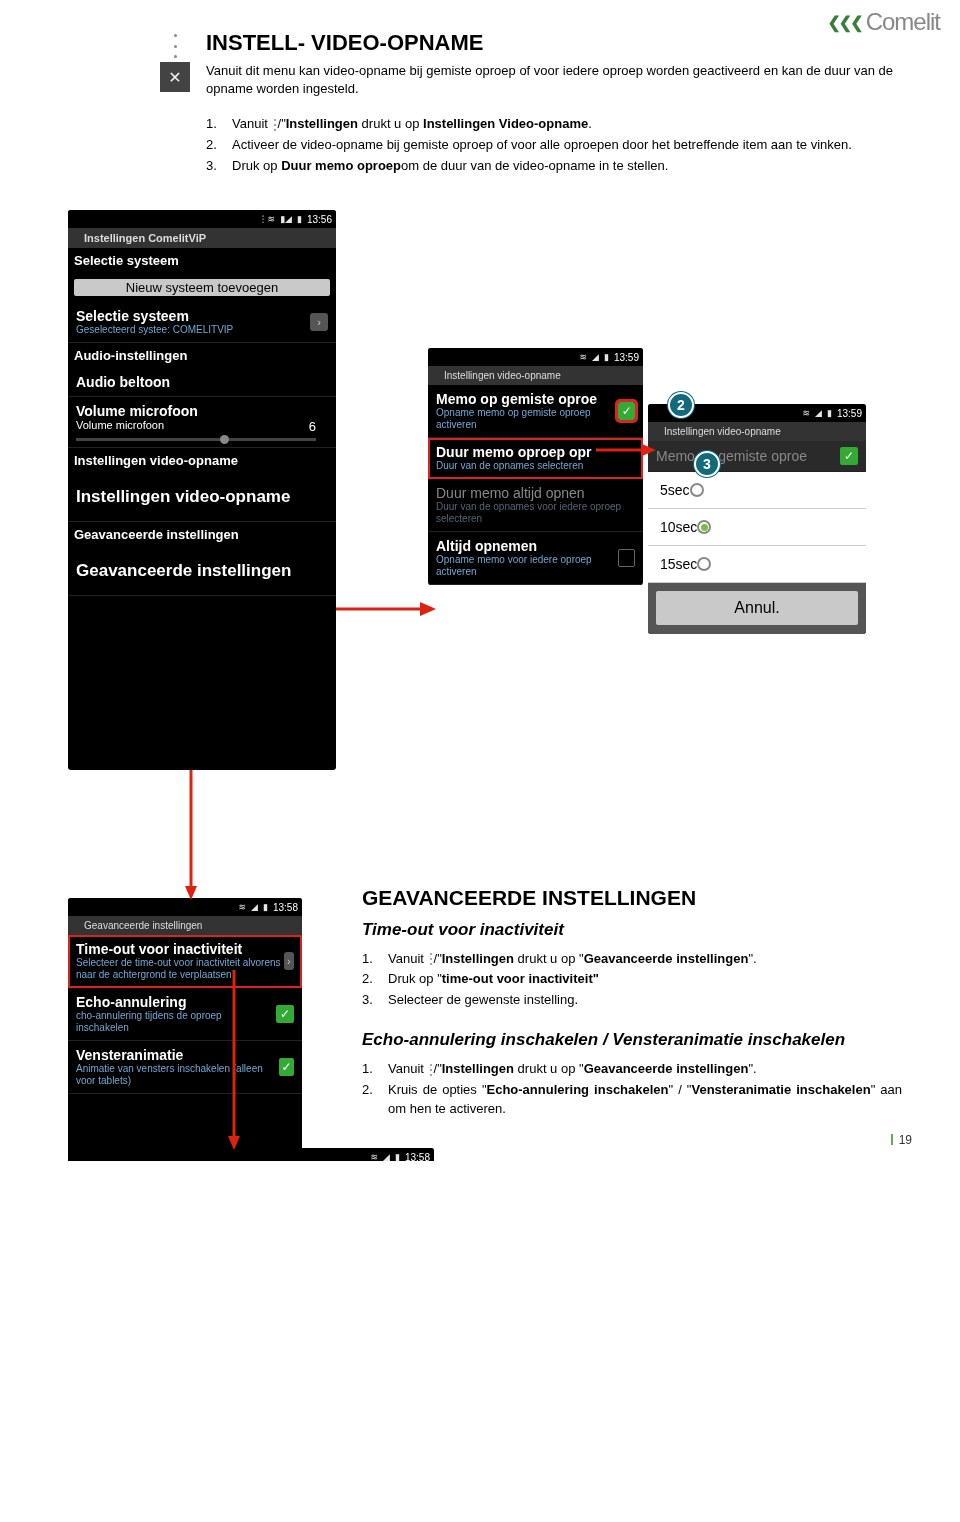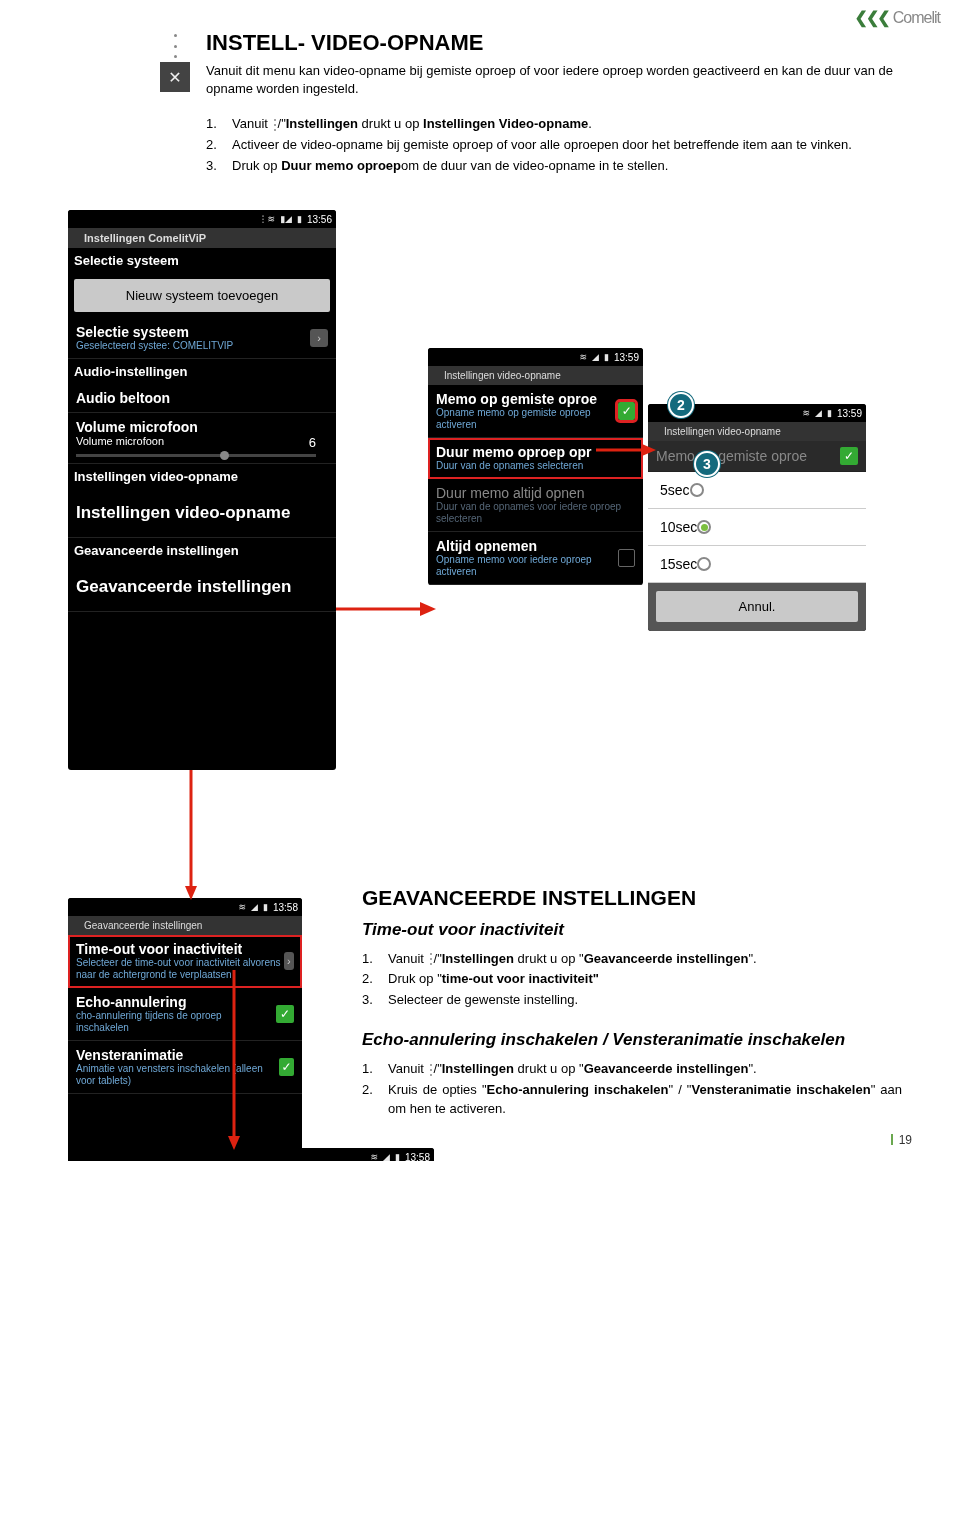--- a/index.html
+++ b/index.html
@@ -2,21 +2,21 @@
 <html><head>
 <meta charset="utf-8">
 <style>
 *{margin:0;padding:0;box-sizing:border-box;font-family:Arial,Helvetica,sans-serif}
 body{background:#fff;width:960px;position:relative}
 .page{position:relative;padding:30px 58px 40px 58px}
 
 
 .logo{position:absolute;right:20px;top:8px;display:flex;align-items:center;gap:4px}
 .logo-mark{font-size:16px;color:#3b7d3b;font-weight:900;letter-spacing:-2px}
-.logo-txt{font-size:16px;color:#888;font-weight:400;letter-spacing:-1px}
+.logo-txt{font-size:24px;color:#888;font-weight:400;letter-spacing:-1px}
 
 
 .side-icons{position:absolute;left:160px;top:34px;display:flex;flex-direction:column;align-items:center;gap:4px}
 .dots-icon{width:12px;height:24px;display:flex;flex-direction:column;justify-content:space-between;align-items:center}
 .dots-icon span{width:3px;height:3px;background:#888;border-radius:50%}
 .tools-icon{width:30px;height:30px;background:#434343;display:flex;align-items:center;justify-content:center;font-size:16px;color:#eee}
 
 
 .section{margin-left:148px}
 .h1{font-weight:700;font-size:22px;margin-bottom:6px}
@@ -29,39 +29,39 @@
 .inline-icon{display:inline-flex;flex-direction:column;justify-content:space-between;vertical-align:middle;height:12px;margin:0 2px}
 .inline-icon span{display:block;width:2px;height:2px;background:#888;border-radius:50%}
 
 
 .phone{position:absolute;background:#000;color:#fff;border-radius:3px;overflow:hidden;font-size:12px}
 .statusbar{height:18px;background:#000;display:flex;justify-content:flex-end;align-items:center;padding:0 4px;gap:5px;font-size:10px}
 .statusbar .ico{font-size:9px;opacity:.9}
 .titlebar{background:#333;padding:4px 16px;font-size:11px;font-weight:700;color:#ddd}
 .titlebar.small{font-size:10px;font-weight:400}
 .groupheader{background:#000;color:#fff;padding:5px 6px;font-size:13px;font-weight:700}
-.graybtn{margin:6px;padding:9px 6px;background:#c9c9c9;color:#000;text-align:center;font-size:13px;border-radius:2px}
+.graybtn{margin:6px;padding:1px 6px;background:#c9c9c9;color:#000;text-align:center;font-size:13px;border-radius:2px}
 .row{padding:6px 8px;border-bottom:1px solid #222}
 .row .rt{font-size:14px;color:#fff;font-weight:700}
 .row .rt.dim{color:#888;font-weight:400}
 .row .rs{font-size:10px;color:#6fa8d6;line-height:1.2;margin-top:0}
 .row.flex{display:flex;justify-content:space-between;align-items:center}
 .chev{width:18px;height:18px;border-radius:3px;background:#555;color:#ccc;display:flex;align-items:center;justify-content:center;font-size:11px}
 .chk{width:18px;height:18px;background:#3a3;color:#fff;display:flex;align-items:center;justify-content:center;font-size:12px;border-radius:2px}
 .chk.outline{background:transparent;border:1px solid #666}
 .val{color:#fff;font-size:13px}
 .slider{height:3px;background:#444;margin-top:4px;position:relative}
 .slider::after{content:"";position:absolute;top:-3px;left:60%;width:9px;height:9px;background:#888;border-radius:50%}
 
 
 .dialog-hdr{background:#5b6f7e;color:#fff;padding:8px 10px;font-size:14px;font-weight:700}
 .radio-row{display:flex;justify-content:flex-start;align-items:center;padding:10px 12px;background:#fff;color:#000;border-bottom:1px solid #ccc;font-size:14px}
 .radio{width:14px;height:14px;border:2px solid #888;border-radius:50%;display:flex;align-items:center;justify-content:center}
 .radio.on::after{content:"";width:7px;height:7px;background:#7cbf3f;border-radius:50%}
-.cancel-btn{margin:8px;padding:8px;background:#c9c9c9;color:#000;text-align:center;font-size:13px;border-radius:2px}
+.cancel-btn{margin:8px;padding:8px;background:#c9c9c9;color:#000;text-align:center;font-size:16px;border-radius:2px}
 .dimbg{background:#555;padding-bottom:1px}
 
 
 .callout{position:absolute;width:26px;height:26px;background:#146a7d;border:2px solid #fff;border-radius:50%;color:#fff;font-weight:700;display:flex;align-items:center;justify-content:center;font-size:14px;box-shadow:0 0 0 1px #146a7d}
 
 
 .arrow-svg{position:absolute;pointer-events:none}
 
 
 .pgnum{position:absolute;right:48px;bottom:14px;font-size:12px;color:#333}

